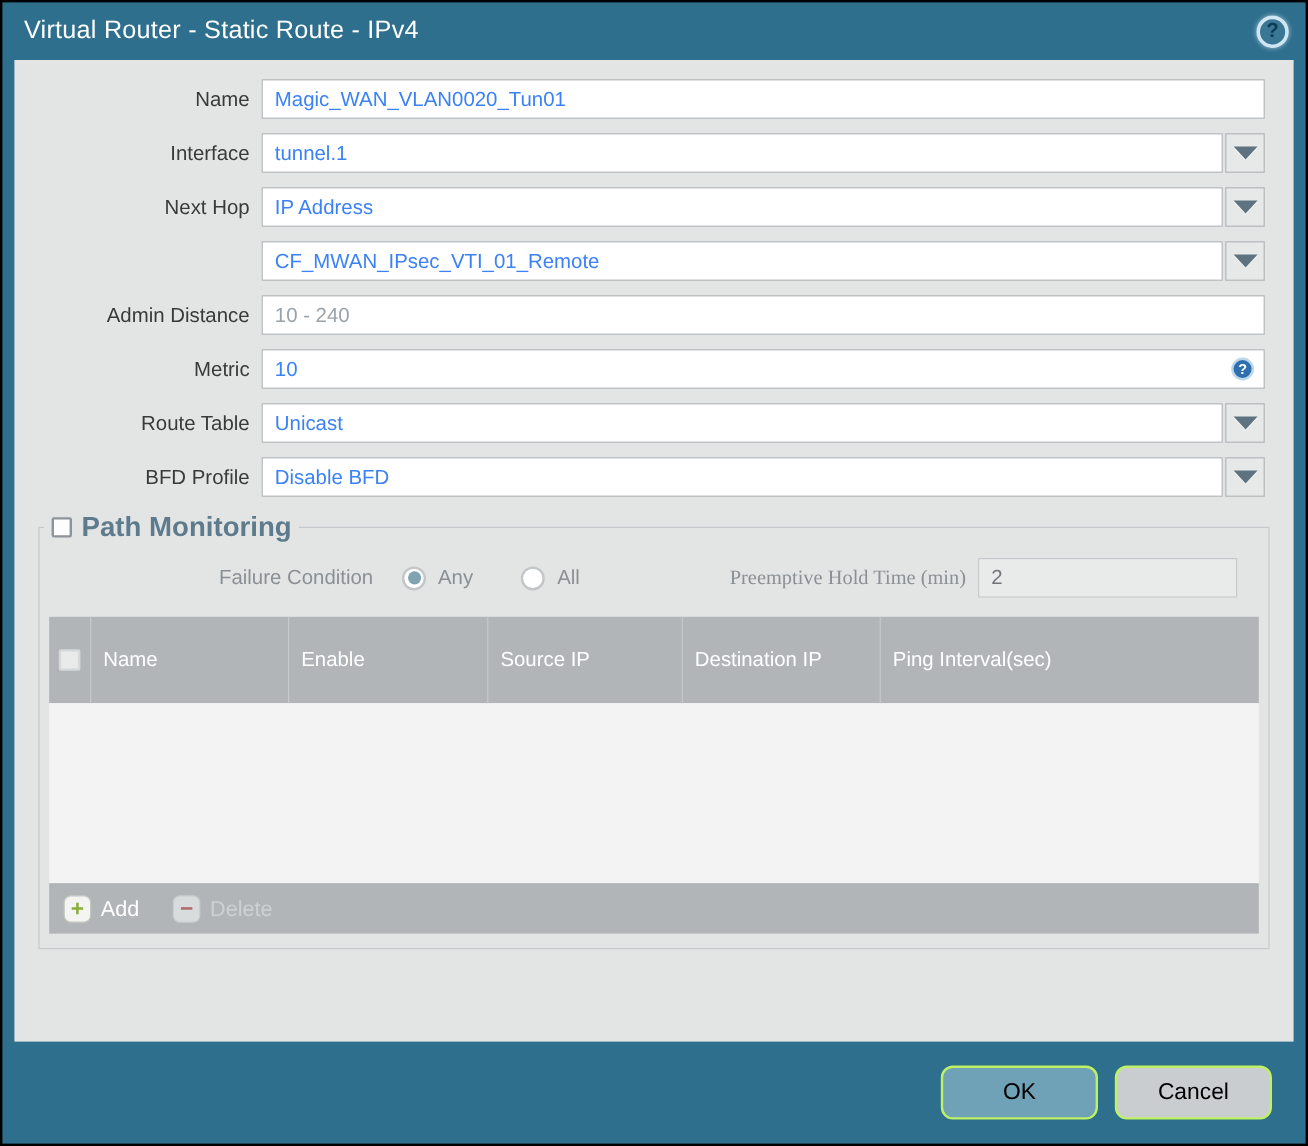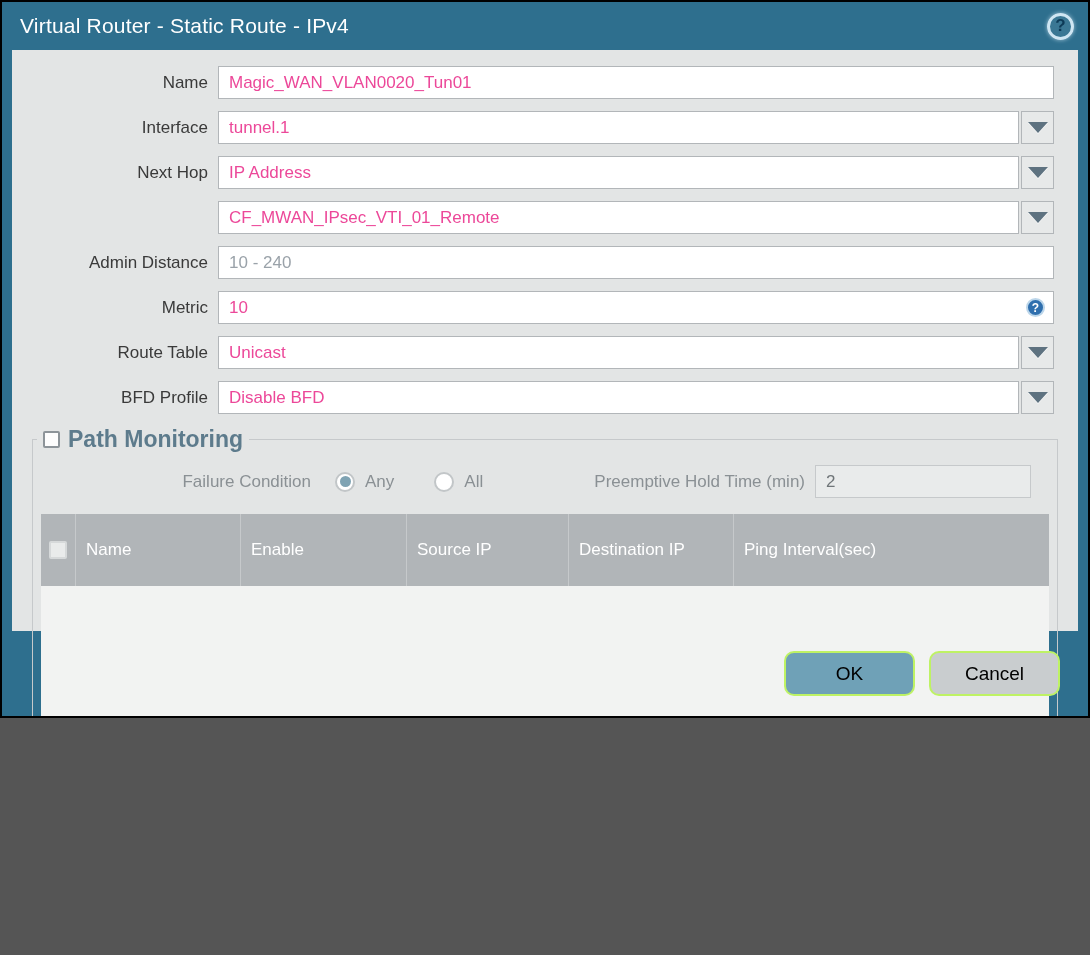--- a/index.html
+++ b/index.html
@@ -1,20 +1,20 @@
 <!DOCTYPE html>
 <html><head>
 <meta charset="utf-8">
 <style>
   * { box-sizing: border-box; margin: 0; padding: 0; }
   html,body { background:#555; }
   body { font-family:"Liberation Sans", sans-serif; }
 
   .dialog {
-    position:relative; width:1090px; height:718px;
+    position:relative; width:1090px; height:955px;
     background:#2e6f8e; border:2px solid #000;
     overflow:hidden;
   }
 
   
   .titlebar {
     height:48px; display:flex; align-items:center; justify-content:space-between;
     padding:0 14px 0 18px;
   }
   .title { color:#fff; font-size:21px; letter-spacing:.2px; }
@@ -31,21 +31,21 @@
     position:absolute; top:48px; left:10px; right:10px; bottom:85px;
     background:#e3e5e5; padding-top:16px;
   }
 
   .form-row { display:flex; align-items:center; height:33px; margin:0 24px 12px 0; }
   .form-label { width:206px; text-align:right; padding-right:10px; font-size:17px; color:#3a3a3a; white-space:nowrap; }
   .field-wrap { flex:1; display:flex; height:33px; position:relative; }
   input.text {
     flex:1; height:33px; min-width:0;
     border:1px solid #b2b6b9; background:#fff;
-    padding:0 10px; font-size:17px; color:#ec4899;
+    padding:0 10px; font-size:17px; color:#3b82f6;
     font-family:"Liberation Sans", sans-serif;
   }
   input.text::placeholder { color:#9aa2a9; }
   input.text.with-icon { padding-right:24px; }
   .dd-btn {
     width:33px; height:33px; margin-left:2px;
     border:1px solid #b2b6b9; background:#e7e9e9;
     display:flex; align-items:center; justify-content:center; cursor:pointer;
   }
   .dd-arrow {
@@ -76,21 +76,21 @@
   .pm-title { font-size:23px; font-weight:bold; color:#5d7b8c; }
 
   .failure-row { display:flex; align-items:center; margin:12px 26px 16px 0; height:33px;gap:12px; }
   .dim-label { color:#8a9094; font-size:17px; white-space:nowrap; }
   .fc-label { width:290px; text-align:right; padding-right:12px; }
   .radio { width:20px; height:20px; border-radius:50%; border:2px solid #c2c6c8; background:#fff; margin-right:10px; display:flex; align-items:center; justify-content:center; cursor:pointer; flex:none; }
   .radio .dot { width:11px; height:11px; border-radius:50%; background:#7fa3b3; }
   .radio-group { display:flex; align-items:center; }
   .radio-opt { display:flex; align-items:center; margin-right:40px; }
   .pht-group { margin-left:auto; display:flex; align-items:center; }
-  .pht-label { padding-right:10px; }
+  .pht-label { padding-right:10px;font-family:Liberation Serif, serif; }
   input.disabled-input {
     width:216px; height:33px; background:#e9ebeb; border:1px solid #c6c9cb;
     color:#6f7578; font-size:17px; padding:0 10px;
     font-family:"Liberation Sans", sans-serif;
   }
 
   
   .pm-table { margin:0 8px; }
   .tbl-header {
     display:grid; grid-template-columns:34px 165px 166px 162px 165px 163px 1fr;

